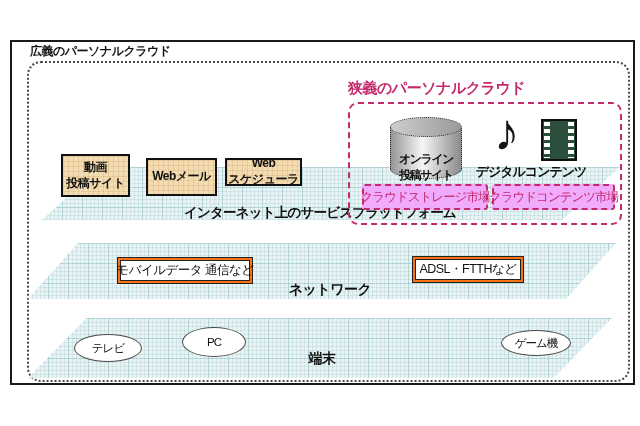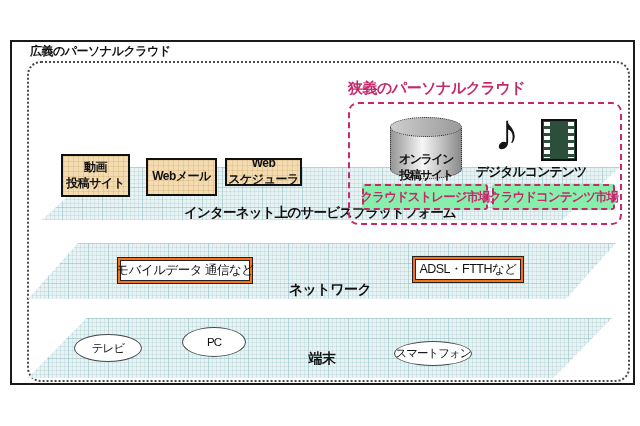--- a/index.html
+++ b/index.html
@@ -89,23 +89,23 @@
   
   .note{left:494px;top:106px;font-size:52px;line-height:1;color:#151515;}
   .film{left:541px;top:119px;width:36px;height:42px;background:#2c4f3b;border:2px solid #101010;box-sizing:border-box;}
   .film .holes{position:absolute;top:1px;bottom:1px;width:6px;
     background:repeating-linear-gradient(180deg,#ffffff 0 4px,#2c4f3b 4px 7px);}
   .film .hl{left:1px;} .film .hr{right:1px;}
   .digital-label{left:466px;top:163px;width:130px;text-align:center;font-size:13px;font-weight:bold;letter-spacing:-1px;white-space:nowrap;}
 
   
   .market{
-    border:2px dashed;border-radius:3px;background:#86efac;box-sizing:border-box;
+    border:2px dashed;border-radius:3px;background:#f0abfc;box-sizing:border-box;
     display:flex;align-items:center;justify-content:center;
-    font-size:12.5px;font-weight:bold;letter-spacing:-1px;white-space:nowrap;
+    font-size:12.5px;font-weight:normal;letter-spacing:-1px;white-space:nowrap;
   }
   .m1{left:362px;top:184px;width:126px;height:26px;}
   .m2{left:492px;top:184px;width:123px;height:26px;}
 
   .line2:empty{display:none;}
 </style>
 </head>
 <body>
 
 <div id="stage">
@@ -135,21 +135,21 @@
   <div class="abs netbox net1">
     <div class="inner">モバイルデータ 通信など</div>
   </div>
   <div class="abs netbox net2">
     <div class="inner">ADSL・FTTHなど</div>
   </div>
   <div class="abs layer-label network-label">ネットワーク</div>
 
   <div class="abs ellipse el1">テレビ</div>
   <div class="abs ellipse el2">PC</div>
-  <div class="abs ellipse el4">スマートフォン</div>
+  <div class="abs ellipse el5">ゲーム機</div>
   <div class="abs layer-label devices-label">端末</div>
 
   <div class="abs narrow-title accent-text" style="color: rgb(196, 41, 107);">狭義のパーソナルクラウド</div>
   <div class="abs narrow-box accent-border" style="border-color: rgb(196, 41, 107);"></div>
 
   <div class="abs cyl">
     <div class="bot"></div>
     <div class="body"></div>
     <div class="top"></div>
     <div class="txt">

